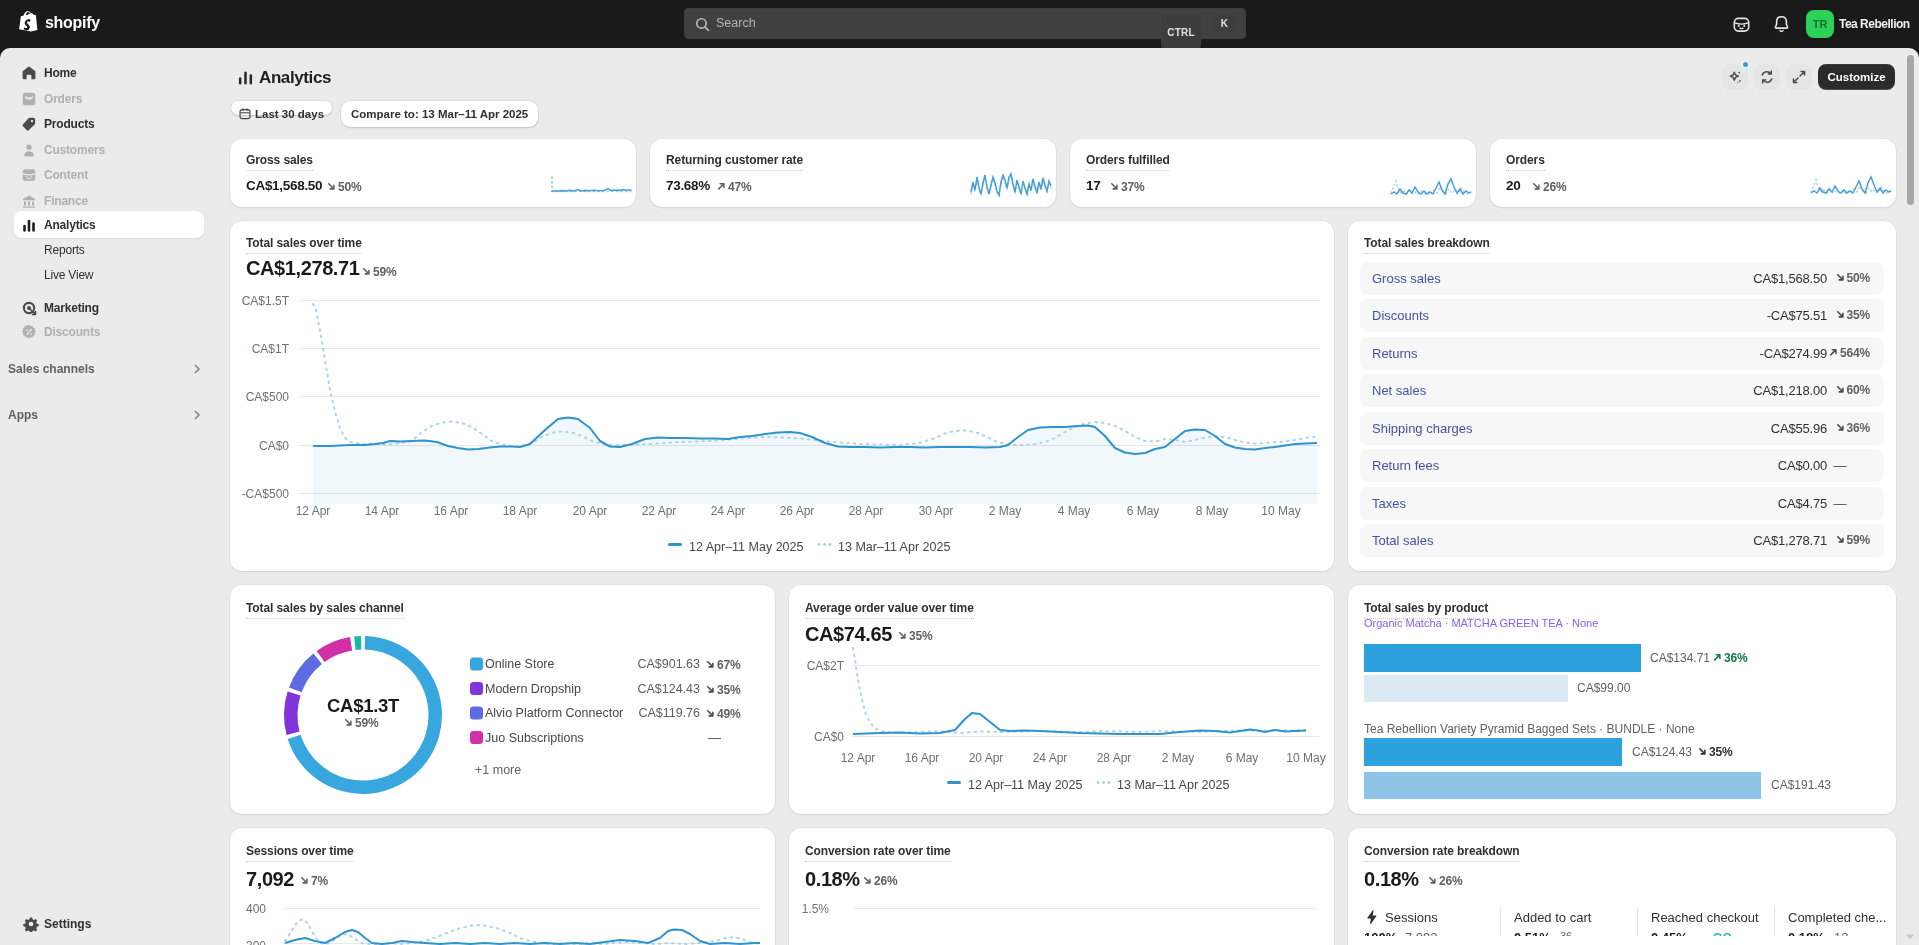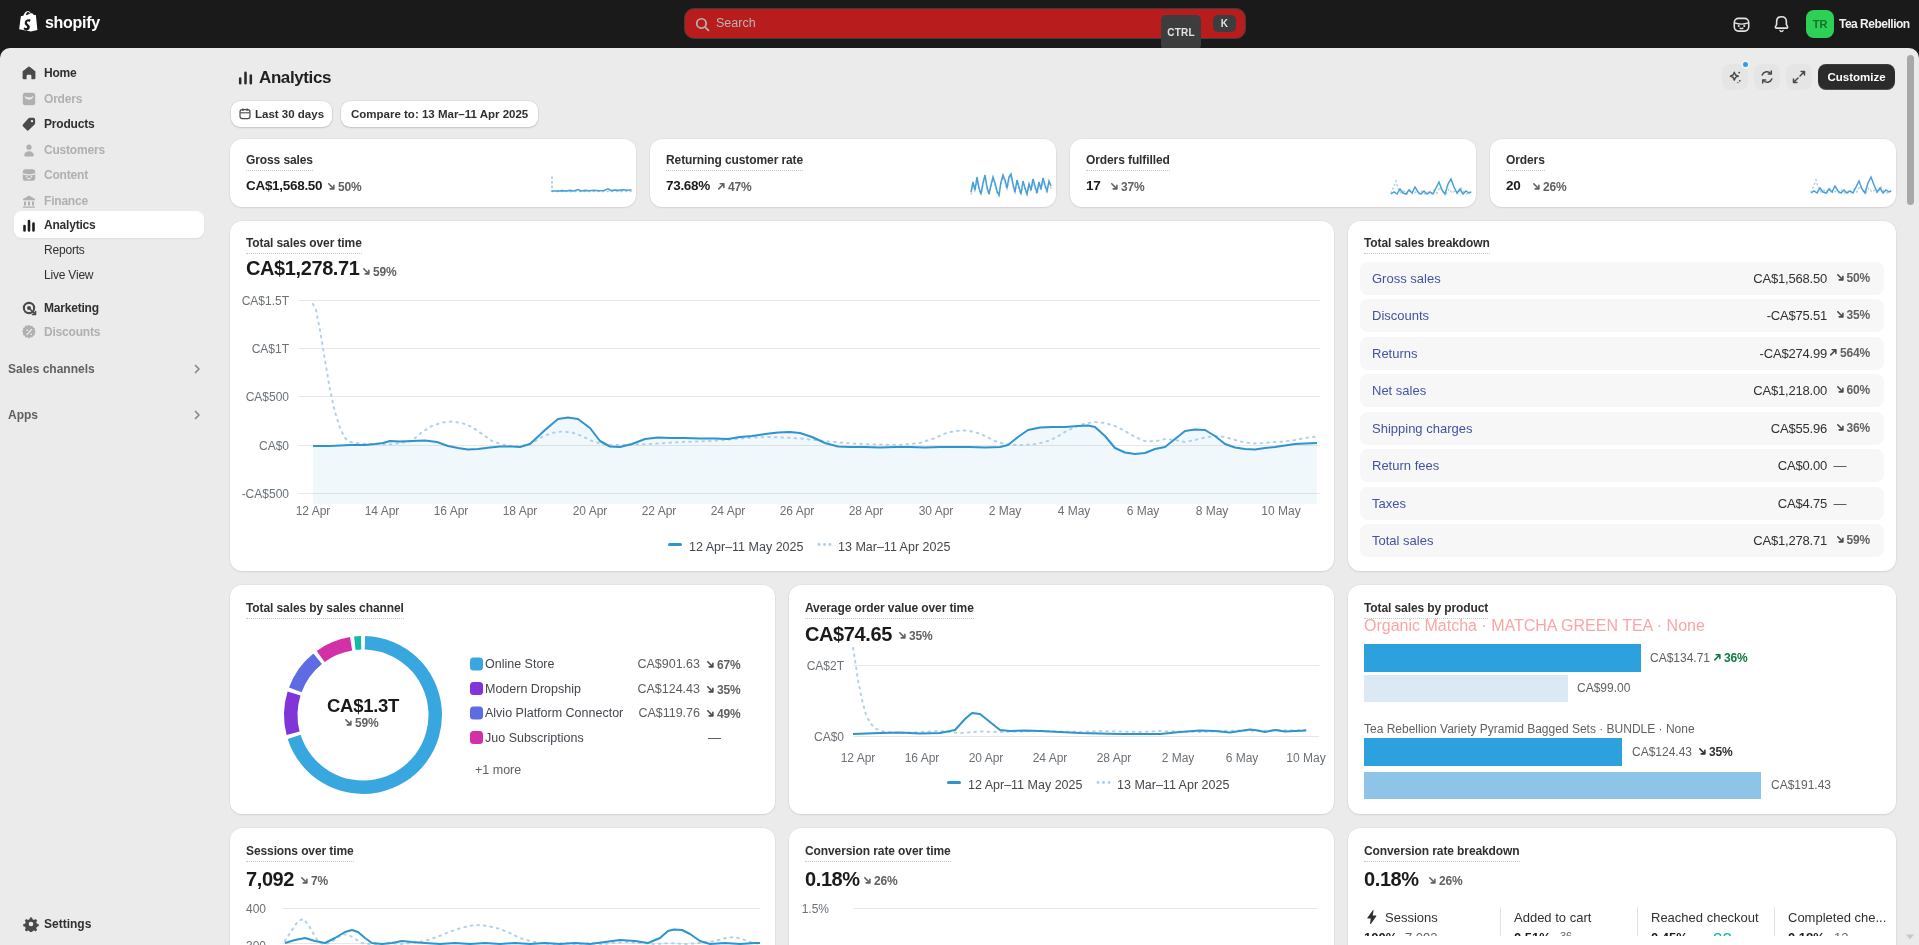--- a/index.html
+++ b/index.html
@@ -22,21 +22,21 @@
 .dash{color:#4a4a4a;font-weight:400;font-size:13px}
 </style></head>
 <body>
 
 <div class="abs" style="left:0;top:0;width:1919px;height:48px;background:#1a1a1a">
   <svg class="abs" style="left:17px;top:10px" width="24" height="27" viewBox="0 0 24 27">
       <path d="M18.9 5.2 c0-.1-.1-.2-.2-.2 -.1 0-1.9-.1-1.9-.1 s-1.5-1.5-1.7-1.6 c-.2-.2-.5-.1-.6-.1 0 0-.3.1-.8.3 C13.2 2 12.4.9 10.9.9 c-2.3 0-3.8 2.6-4.4 4.6 -1 .3-1.8.6-2 .6 -.6.2-.6.2-.7.8 C3.7 7.3 2.2 19.2 2.2 19.2 l11.9 2.2 6.4-1.4 S18.9 5.3 18.9 5.2z M12.9 3.7 c-.4.1-.8.3-1.3.4 0-.7-.1-1.6-.4-2.3 1 .1 1.4 1.1 1.7 1.9z M10.9 1.8 c.4.5.6 1.5.6 2.6 l-2.7.8 c.4-1.5 1.2-3 2.1-3.4z M9.9 12.5 c0 1.7 2.9 2 2.9 4.6 0 2-1.3 3.3-3 3.3 -2.1 0-3.2-1.3-3.2-1.3 l.6-1.9 s1.1.9 2 .9 c.6 0 .9-.5.9-.9 0-1.6-2.4-1.7-2.4-4.1 0-2 1.4-3.9 4.3-3.9 1.1 0 1.6.3 1.6.3 l-.8 2.4 s-.7-.3-1.5-.3 c-1.2 0-1.4.6-1.4.9z" fill="#fff"></path>
     </svg>
   <span class="abs" style="left:45px;top:14px;font-size:16px;font-weight:700;color:#fff;letter-spacing:-.3px">shopify</span>
 
-  <div class="abs" style="left:684px;top:8px;width:562px;height:31px;background:#b91c1c;border:1px solid #3d3d3d;border-radius:10px">
+  <div class="abs" style="left:684px;top:8px;width:562px;height:31px;background:#404040;border:1px solid #3d3d3d;border-radius:4px">
     <svg class="abs" style="left:9px;top:7px" width="17" height="17" viewBox="0 0 16 16">
         <circle cx="7" cy="7" r="4.4" fill="none" stroke="#b5b5b5" stroke-width="1.6"></circle>
         <path d="M10.4 10.4 L13.6 13.6" stroke="#b5b5b5" stroke-width="1.6" stroke-linecap="round"></path>
       </svg>
     <span class="abs" style="left:31px;top:7px;font-size:12.5px;color:#b5b5b5">Search</span>
     <span class="abs" style="right:44px;top:6px;background:#3d3d3d;color:#e3e3e3;border-radius:5px;font-size:10px;font-weight:700;padding:12px 6px;letter-spacing:.3px">CTRL</span>
     <span class="abs" style="right:9px;top:6px;background:#3d3d3d;color:#e3e3e3;border-radius:5px;font-size:10px;font-weight:700;padding:3px 8px">K</span>
   </div>
 
   <svg class="abs" style="left:1733px;top:16px" width="17" height="17" viewBox="0 0 16 16">
@@ -159,21 +159,21 @@
     <path d="M3.2 6.1 a5 5 0 0 1 8.6-1.5 M12.8 9.9 a5 5 0 0 1-8.6 1.5" fill="none" stroke="#4a4a4a" stroke-width="1.5" stroke-linecap="round"></path>
     <path d="M12.3 1.9 v3 h-3" fill="none" stroke="#4a4a4a" stroke-width="1.5" stroke-linecap="round" stroke-linejoin="round"></path>
     <path d="M3.7 14.1 v-3 h3" fill="none" stroke="#4a4a4a" stroke-width="1.5" stroke-linecap="round" stroke-linejoin="round"></path>
   </svg>
 <div class="abs" style="left:1786px;top:64px;width:26px;height:26px;background:#e5e5e5;border-radius:8px"></div>
 <svg class="abs" style="left:1791px;top:69px" width="16" height="16" viewBox="0 0 16 16">
     <path d="M2.5 13.5 L7 9 M9 7 L13.5 2.5 M2.5 13.5 v-3.4 M2.5 13.5 h3.4 M13.5 2.5 v3.4 M13.5 2.5 h-3.4" stroke="#4a4a4a" stroke-width="1.5" fill="none" stroke-linecap="round" stroke-linejoin="round"></path>
   </svg>
 <div class="abs" style="left:1818px;top:64px;width:77px;height:26px;background:#2b2b2b;border-radius:8px;box-shadow:inset 0 -1px 0 rgba(255,255,255,.18),inset 0 1px 0 rgba(255,255,255,.08);color:#fff;font-size:11.5px;font-weight:700;text-align:center;line-height:26px">Customize</div>
 
-<div class="abs" style="left:231px;top:101px;width:101px;height:26px;background:#fff;border-radius:9px;box-shadow:0 0 0 0.5px rgba(0,0,0,.1),0 1px 2px rgba(0,0,0,.12);padding:0 0 0 24px;font-size:11.5px;font-weight:700;color:#303030;line-height:26px">Last 30 days
+<div class="abs" style="left:231px;top:101px;width:101px;height:14px;background:#fff;border-radius:9px;box-shadow:0 0 0 0.5px rgba(0,0,0,.1),0 1px 2px rgba(0,0,0,.12);padding:0 0 0 24px;font-size:11.5px;font-weight:700;color:#303030;line-height:26px">Last 30 days
   <svg class="abs" style="left:8px;top:7px" width="12" height="12" viewBox="0 0 14 14">
       <rect x="1.2" y="2" width="11.6" height="10.4" rx="2.5" fill="none" stroke="#4a4a4a" stroke-width="1.4"></rect>
       <path d="M1.5 5.6 h11" stroke="#4a4a4a" stroke-width="1.3"></path>
       <path d="M4.6 1 v2 M9.4 1 v2" stroke="#4a4a4a" stroke-width="1.4" stroke-linecap="round"></path>
     </svg>
 </div>
 <div class="abs" style="left:341px;top:101px;height:26px;background:#fff;border-radius:9px;box-shadow:0 0 0 0.5px rgba(0,0,0,.1),0 1px 2px rgba(0,0,0,.12);padding:0 10px;font-size:11.5px;font-weight:700;color:#303030;line-height:26px">Compare to: 13 Mar–11 Apr 2025</div>
 
 <div class="card" style="left:230px;top:139px;width:406px;height:68px"></div>
 <div class="card" style="left:650px;top:139px;width:406px;height:68px"></div>
@@ -399,21 +399,21 @@
       <text x="179" y="204">12 Apr–11 May 2025</text>
       <circle cx="309" cy="197.5" r="1.4" fill="#a9cfe9"></circle>
         <circle cx="314.5" cy="197.5" r="1.4" fill="#a9cfe9"></circle>
         <circle cx="320" cy="197.5" r="1.4" fill="#a9cfe9"></circle>
       <text x="328" y="204">13 Mar–11 Apr 2025</text>
     </g>
   </svg>
 </div>
 <div class="abs" style="left:1348px;top:585px;width:548px;height:229px">
   <span class="ctitle abs" style="left:16px;top:16px">Total sales by product</span>
-  <span class="abs" style="left:16px;top:32px;font-size:16px;color:#fca5a5">Organic Matcha · MATCHA GREEN TEA · None</span>
+  <span class="abs" style="left:16px;top:32px;font-size:11px;color:#8b5cf6">Organic Matcha · MATCHA GREEN TEA · None</span>
   <div class="abs" style="left:16px;top:59px;width:277px;height:28px;background:#2da0de"></div>
   <span class="abs" style="left:302px;top:66px;font-size:12px;color:#616161">CA$134.71</span>
   <span class="abs pct" style="left:364px;top:66px;color:#0e7a43"><svg width="11" height="11" viewBox="0 0 12 12">
         <path d="M3 8.6 L8.6 3 M8.6 7 V3 H4.6" stroke="#0e7a43" stroke-width="1.7" fill="none" stroke-linecap="round" stroke-linejoin="round"></path>
       </svg><b>36%</b></span>
   <div class="abs" style="left:16px;top:90px;width:204px;height:27px;background:#dbe9f5"></div>
   <span class="abs" style="left:229px;top:96px;font-size:12px;color:#616161">CA$99.00</span>
   <span class="abs" style="left:16px;top:137px;font-size:12px;color:#616161">Tea Rebellion Variety Pyramid Bagged Sets · BUNDLE · None</span>
   <div class="abs" style="left:16px;top:153px;width:258px;height:28px;background:#2da0de"></div>
   <span class="abs" style="left:284px;top:160px;font-size:12px;color:#616161">CA$124.43</span>

